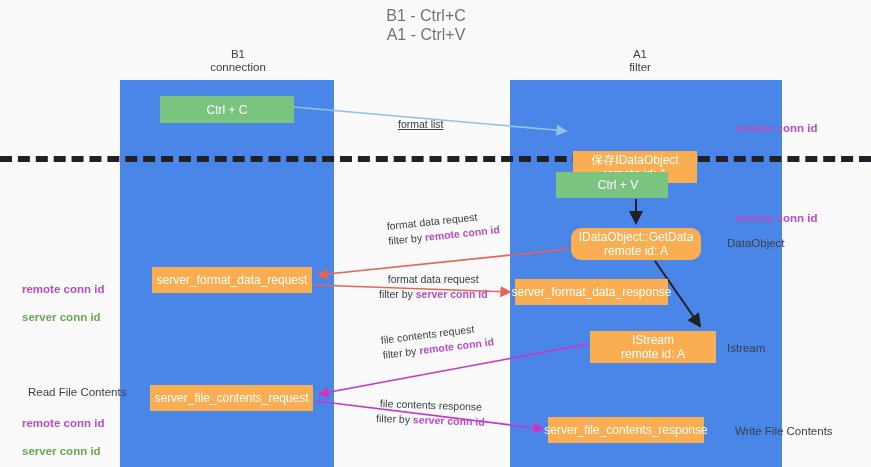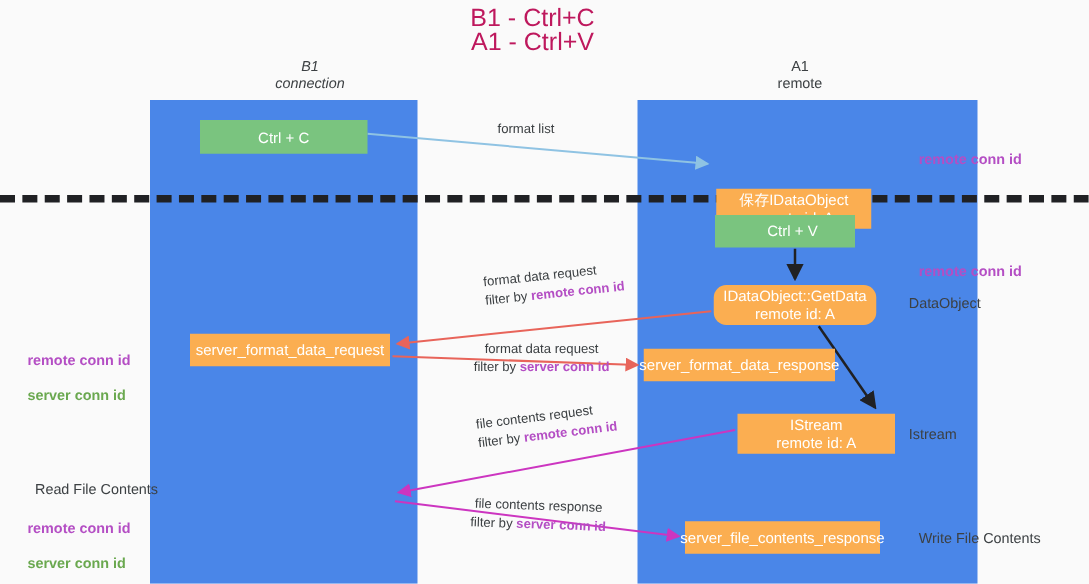--- a/index.html
+++ b/index.html
@@ -21,35 +21,35 @@
     width: 871px;
     height: 467px;
   }
   .abs { position: absolute; }
 
   
   #title {
     left: 0; top: 6px;
     width: 852px;
     text-align: center;
-    font-size: 20px;
+    font-size: 16px;
     line-height: 19px;
-    color: #be185d;
+    color: #737373;
     white-space: pre-line;
   }
 
   
   .col-head {
     text-align: center;
     font-size: 11.5px;
     line-height: 13px;
     color: #3c4043;
     white-space: pre-line;
   }
-  #head-b1 { left: 148px; top: 48px; width: 200px; font-style: italic; }
+  #head-b1 { left: 138px; top: 48px; width: 200px; }
   #head-a1 { left: 540px; top: 48px; width: 200px; }
 
   
   .lane {
     background: #4a86e8;
   }
   #lane-b1 { left: 120px; top: 80px; width: 214px; height: 387px; }
   #lane-a1 { left: 510px; top: 80px; width: 272px; height: 387px; }
 
   
@@ -70,21 +70,21 @@
     font-size: 12px;
     line-height: 14px;
     white-space: pre-line;
     padding: 2px 6px;
   }
   .node.green { background: #7ac47f; }
   .node.orange { background: #fbae51; }
 
   #n-ctrlc   { left: 160px; top: 96px;  width: 134px; height: 27px; }
   #n-save    { left: 573px; top: 115px; width: 124px; height: 32px; margin-top: 36px; }
-  #n-ctrlv   { left: 572px; top: 172px; width: 112px; height: 26px; padding-left: 18px; }
+  #n-ctrlv   { left: 556px; top: 172px; width: 112px; height: 26px; padding-left: 18px; }
   #n-getdata { left: 571px; top: 228px; width: 130px; height: 32px; border-radius: 10px; }
   #n-sfdreq  { left: 152px; top: 267px; width: 160px; height: 26px; }
   #n-sfdresp { left: 515px; top: 279px; width: 153px; height: 26px; }
   #n-istream { left: 590px; top: 331px; width: 126px; height: 32px; }
   #n-sfcreq  { left: 150px; top: 385px; width: 163px; height: 26px; }
   #n-sfcresp { left: 548px; top: 417px; width: 156px; height: 26px; }
 
   
   .side-label {
     font-size: 11.5px;
@@ -115,21 +115,21 @@
 
   
   .edge-label {
     font-size: 10.5px;
     line-height: 15px;
     color: #3c4043;
     white-space: nowrap;
   }
   .edge-label b { font-weight: bold; }
 
-  #el-formatlist { left: 398px; top: 96px; }
+  #el-formatlist { left: 398px; top: 117px; text-decoration: underline; }
 
   #el-fdreq {
     left: 386px; top: 219px;
     transform: rotate(-6deg);
     transform-origin: left top;
   }
   #el-fdresp { left: 379px; top: 272px; }
   #el-fcreq {
     left: 380px; top: 333px;
     transform: rotate(-7deg);
@@ -153,21 +153,21 @@
 <body>
 
 <div id="stage">
 
   <div class="abs" id="title">B1 - Ctrl+C
 A1 - Ctrl+V</div>
 
   <div class="abs col-head" id="head-b1">B1
 connection</div>
   <div class="abs col-head" id="head-a1">A1
-remote</div>
+filter</div>
 
   <div class="abs lane" id="lane-b1"></div>
   <div class="abs lane" id="lane-a1"></div>
 
   <svg id="edges" viewBox="0 0 871 467">
     <defs>
       <marker id="ah-blue" markerWidth="7" markerHeight="7" refX="6" refY="3.5" orient="auto">
         <path d="M0,0 L7,3.5 L0,7 Z" fill="#8fc3e3"></path>
       </marker>
       <marker id="ah-red" markerWidth="7" markerHeight="7" refX="6" refY="3.5" orient="auto">
@@ -201,20 +201,21 @@
   <div class="abs node green" id="n-ctrlc">Ctrl + C</div>
   <div class="abs node orange" id="n-save">保存IDataObject
 remote id: A</div>
   <div class="abs node green" id="n-ctrlv">Ctrl + V</div>
   <div class="abs node orange" id="n-getdata">IDataObject::GetData
 remote id: A</div>
   <div class="abs node orange" id="n-sfdresp">server_format_data_response</div>
   <div class="abs node orange" id="n-sfdreq">server_format_data_request</div>
   <div class="abs node orange" id="n-istream">IStream
 remote id: A</div>
+  <div class="abs node orange" id="n-sfcreq">server_file_contents_request</div>
   <div class="abs node orange" id="n-sfcresp">server_file_contents_response</div>
 
   <div class="abs edge-label" id="el-formatlist">format list</div>
 
   <div class="abs edge-label" id="el-fdreq">
     <div>format data request</div>
     <div><span>filter by </span><b class="purple">remote conn id</b></div>
   </div>
 
   <div class="abs edge-label" id="el-fdresp">

